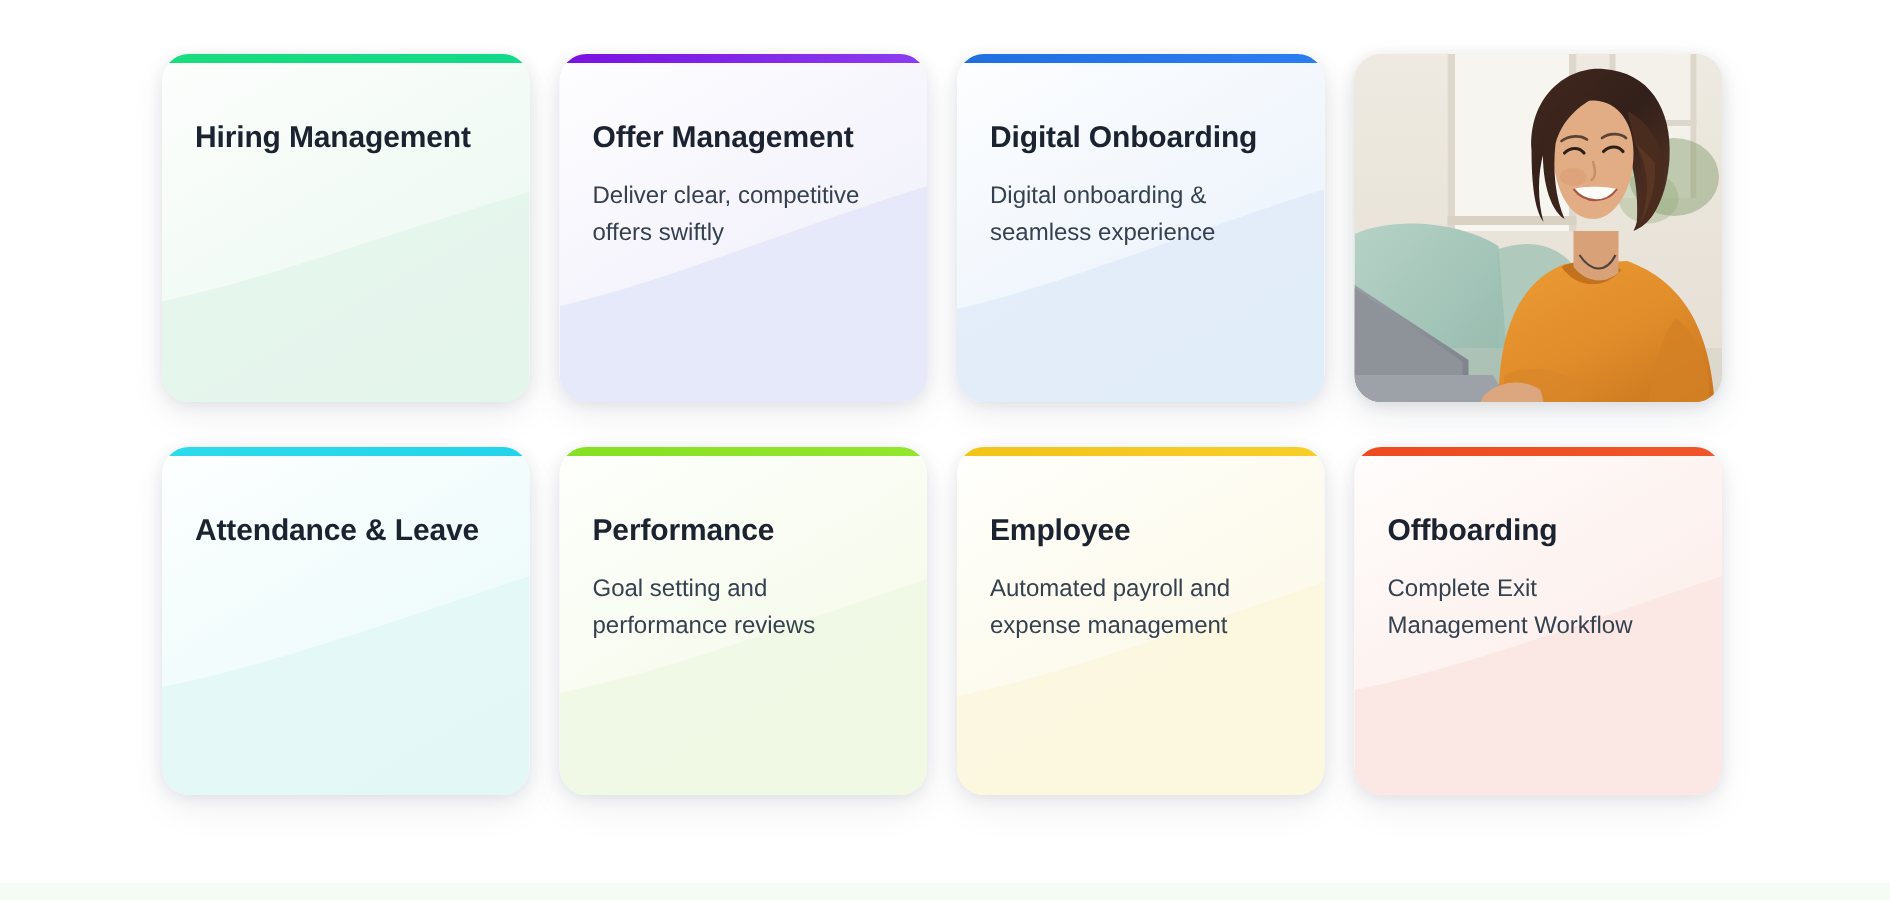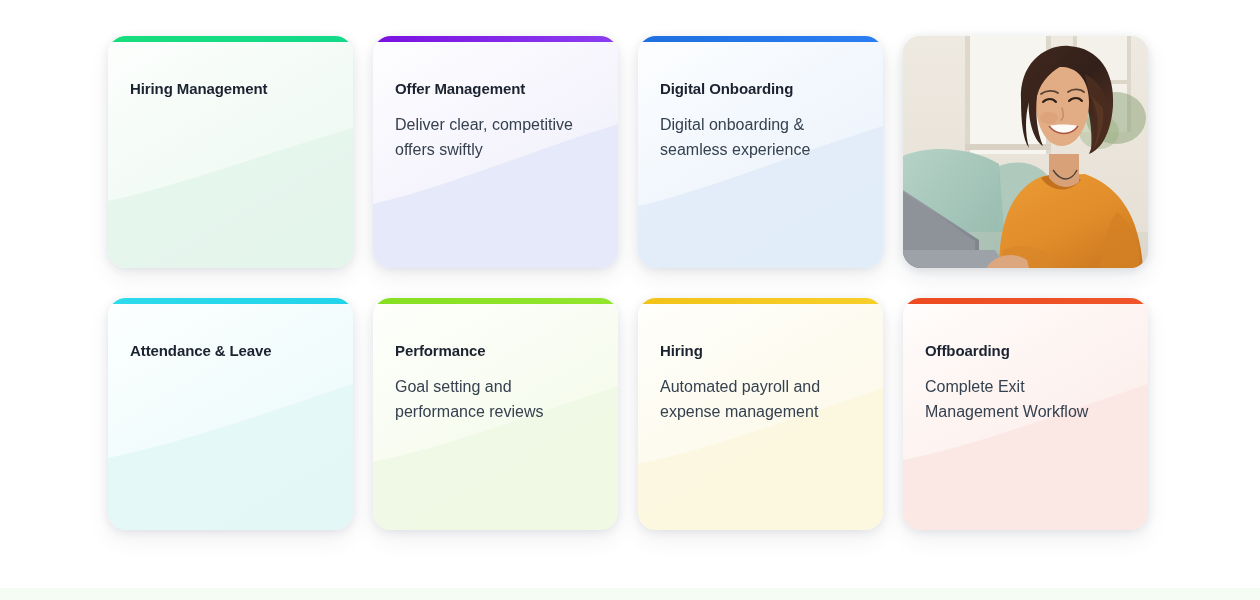--- a/index.html
+++ b/index.html
@@ -70,21 +70,21 @@
   }
   .card-wave svg { display: block; width: 100%; height: 100%; }
 
   .card-body {
     position: relative;
     z-index: 4;
     padding: 44px 24px 0 22px;
   }
 
   .card-title {
-    font-size: 15px;
+    font-size: 20px;
     font-weight: 700;
     color: #1c2330;
     letter-spacing: -0.1px;
     line-height: 1.25;
     margin-bottom: 13px;
   }
 
   .card-desc {
     font-size: 16px;
     font-weight: 400;
@@ -274,21 +274,21 @@
 
   <div class="card">
     <div class="card-accent" style="background: linear-gradient(90deg,#f2c319,#f7cf2a);"></div>
     <div class="card-bg" style="background: linear-gradient(150deg,#fffffc 0%,#fdfbef 45%,#fcf8e5 100%);"></div>
     <div class="card-wave">
       <svg viewBox="0 0 245 232" preserveAspectRatio="none">
         <path d="M0,166 C70,152 150,122 245,90 L245,232 L0,232 Z" fill="#fcf6de" opacity="0.9"></path>
       </svg>
     </div>
     <div class="card-body">
-      <div class="card-title">Hiring</div>
+      <div class="card-title">Employee</div>
       <div class="card-desc">Automated payroll and
 expense management</div>
     </div>
   </div>
 
   <div class="card">
     <div class="card-accent" style="background: linear-gradient(90deg,#ed4a1f,#f0562b);"></div>
     <div class="card-bg" style="background: linear-gradient(150deg,#fffdfc 0%,#fdf3f0 45%,#fbeae6 100%);"></div>
     <div class="card-wave">
       <svg viewBox="0 0 245 232" preserveAspectRatio="none">

